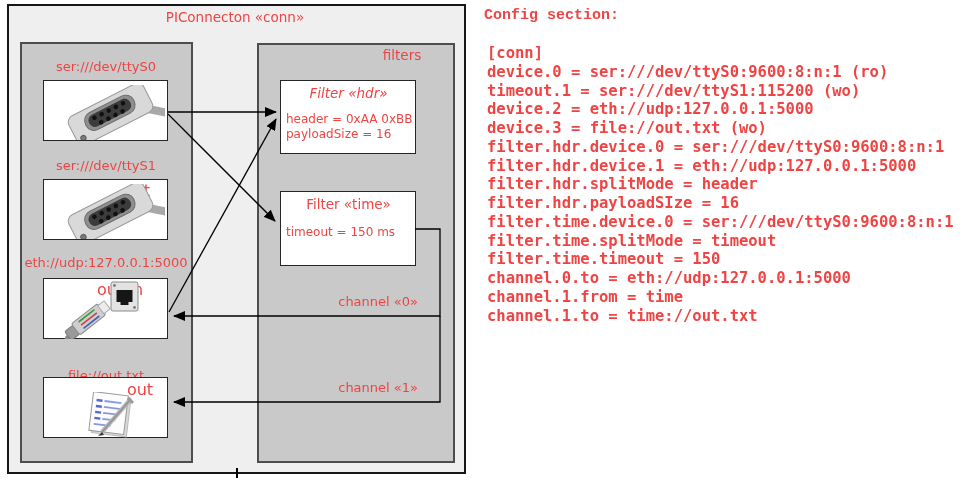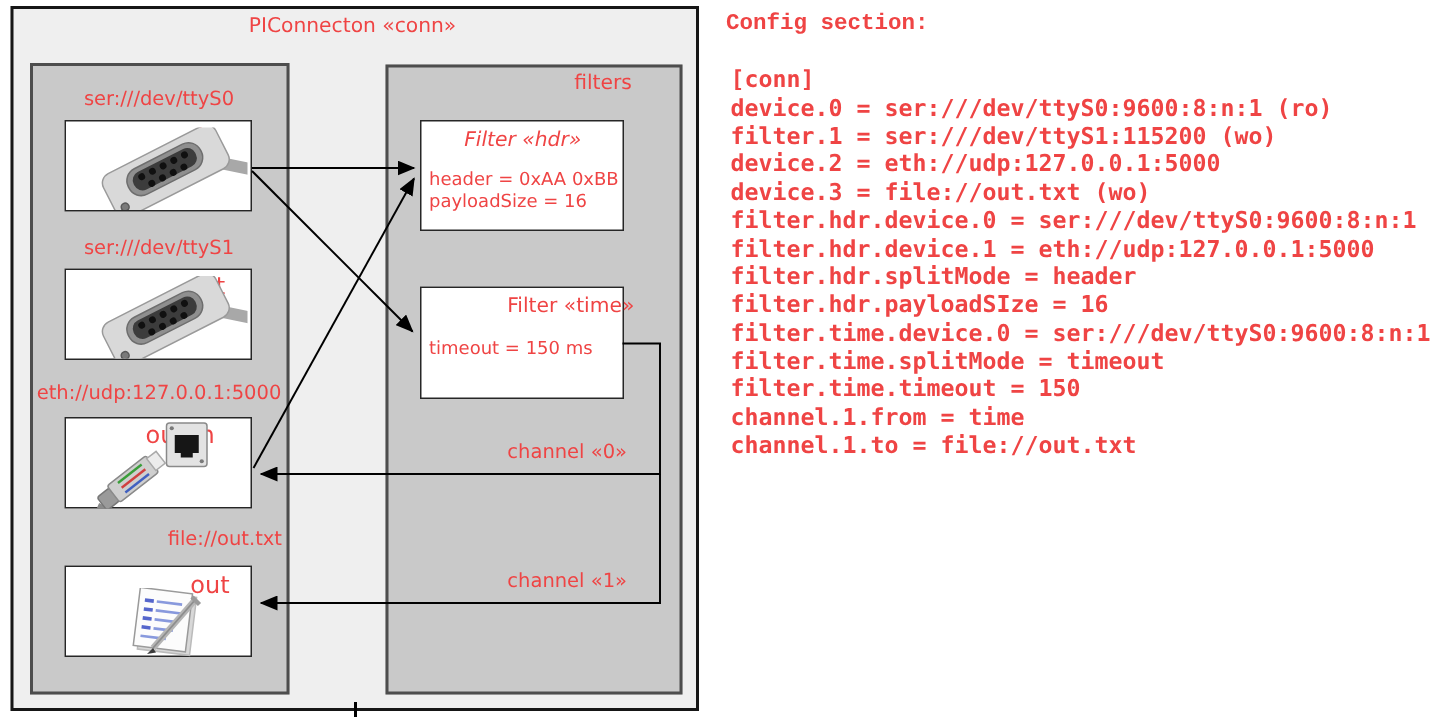--- a/index.html
+++ b/index.html
@@ -97,21 +97,21 @@
       <path d="M-27,1 q-12,6 -16,15" stroke="#8a8a8a" stroke-width="5" fill="none"></path>
       <rect x="-27" y="-5" width="11" height="11" rx="2" fill="#9a9a9a" stroke="#777"></rect>
       <rect x="-17" y="-7" width="33" height="14" rx="2" fill="#cfcfcf" stroke="#8a8a8a"></rect>
       <rect x="15" y="-5" width="8" height="10" fill="#ececec" stroke="#aaa"></rect>
       <line x1="-10" y1="-4" x2="10" y2="-4" stroke="#3a9e3a" stroke-width="1.6"></line>
       <line x1="-10" y1="0" x2="10" y2="0" stroke="#d04040" stroke-width="1.6"></line>
       <line x1="-10" y1="4" x2="10" y2="4" stroke="#4060c0" stroke-width="1.6"></line>
     </g>
   </svg>
 
-  <div class="abs lbl ctr" style="left:24px;top:352px;width:164px;text-align:right;">file://out.txt</div>
+  <div class="abs lbl ctr" style="left:24px;top:368px;width:164px;">file://out.txt</div>
   <div class="abs wbox dev-box" style="top:377px;"></div>
   <div class="abs dir ctr" style="left:43px;top:380px;width:98px;">out</div>
   <svg class="abs" style="left:86px;top:392px;" width="56" height="46" viewBox="0 0 56 46">
     <g transform="rotate(7 26 22)">
       <rect x="8" y="4" width="35" height="39" fill="#d8d8d8" stroke="#bbb"></rect>
       <rect x="5" y="2" width="35" height="39" fill="#fcfcfc" stroke="#9a9a9a"></rect>
       <line x1="9" y1="10" x2="15" y2="10" stroke="#5566cc" stroke-width="2.4"></line>
       <line x1="17" y1="10" x2="34" y2="10" stroke="#8899dd" stroke-width="1.8"></line>
       <line x1="9" y1="16" x2="15" y2="16" stroke="#5566cc" stroke-width="2.4"></line>
       <line x1="17" y1="16" x2="34" y2="16" stroke="#8899dd" stroke-width="1.8"></line>
@@ -128,21 +128,21 @@
       <line x1="42" y1="6" x2="47" y2="11" stroke="#9a9a9a" stroke-width="3"></line>
     </g>
   </svg>
 
   <div class="abs wbox flt-box" style="top:80px;height:72px;"></div>
   <div class="abs ctr" style="left:280px;top:85px;width:137px;font-size:13.5px;font-style:italic;">Filter «hdr»</div>
   <div class="abs attr" style="left:286px;top:112px;">header = 0xAA 0xBB</div>
   <div class="abs attr" style="left:286px;top:127px;">payloadSize = 16</div>
 
   <div class="abs wbox flt-box" style="top:191px;height:73px;"></div>
-  <div class="abs ctr" style="left:280px;top:196px;width:137px;font-size:13.5px;padding-left:32px;">Filter «time»</div>
+  <div class="abs ctr" style="left:280px;top:196px;width:137px;font-size:13.5px;">Filter «time»</div>
   <div class="abs attr" style="left:286px;top:225px;">timeout = 150 ms</div>
 
   <div class="abs chan" style="left:300px;top:294px;width:118px;">channel «0»</div>
   <div class="abs chan" style="left:300px;top:380px;width:118px;">channel «1»</div>
 
   <svg class="abs lines" width="470" height="484" viewBox="0 0 470 484">
     <defs>
       <marker id="arr" viewBox="0 0 12 10" refX="11" refY="5" markerWidth="12" markerHeight="10" orient="auto" markerUnits="userSpaceOnUse">
         <path d="M0,0 L12,5 L0,10 z" fill="#000"></path>
       </marker>
@@ -154,27 +154,28 @@
       <path d="M415,229 H440 V316 H174" marker-end="url(#arr)"></path>
       <path d="M440,316 V402 H174" marker-end="url(#arr)"></path>
       <line x1="237" y1="468" x2="237" y2="478" stroke-width="2"></line>
     </g>
   </svg>
 
   <div class="abs cfg-head">Config section:</div>
   <div class="abs cfg">
     <div>[conn]</div>
     <div>device.0 = ser:///dev/ttyS0:9600:8:n:1 (ro)</div>
-    <div>filter.1 = ser:///dev/ttyS1:115200 (wo)</div>
+    <div>timeout.1 = ser:///dev/ttyS1:115200 (wo)</div>
     <div>device.2 = eth://udp:127.0.0.1:5000</div>
     <div>device.3 = file://out.txt (wo)</div>
     <div>filter.hdr.device.0 = ser:///dev/ttyS0:9600:8:n:1</div>
     <div>filter.hdr.device.1 = eth://udp:127.0.0.1:5000</div>
     <div>filter.hdr.splitMode = header</div>
     <div>filter.hdr.payloadSIze = 16</div>
     <div>filter.time.device.0 = ser:///dev/ttyS0:9600:8:n:1</div>
     <div>filter.time.splitMode = timeout</div>
     <div>filter.time.timeout = 150</div>
+    <div>channel.0.to = eth://udp:127.0.0.1:5000</div>
     <div>channel.1.from = time</div>
-    <div>channel.1.to = file://out.txt</div>
+    <div>channel.1.to = time://out.txt</div>
   </div>
 
 </div>
 
 </body></html>

